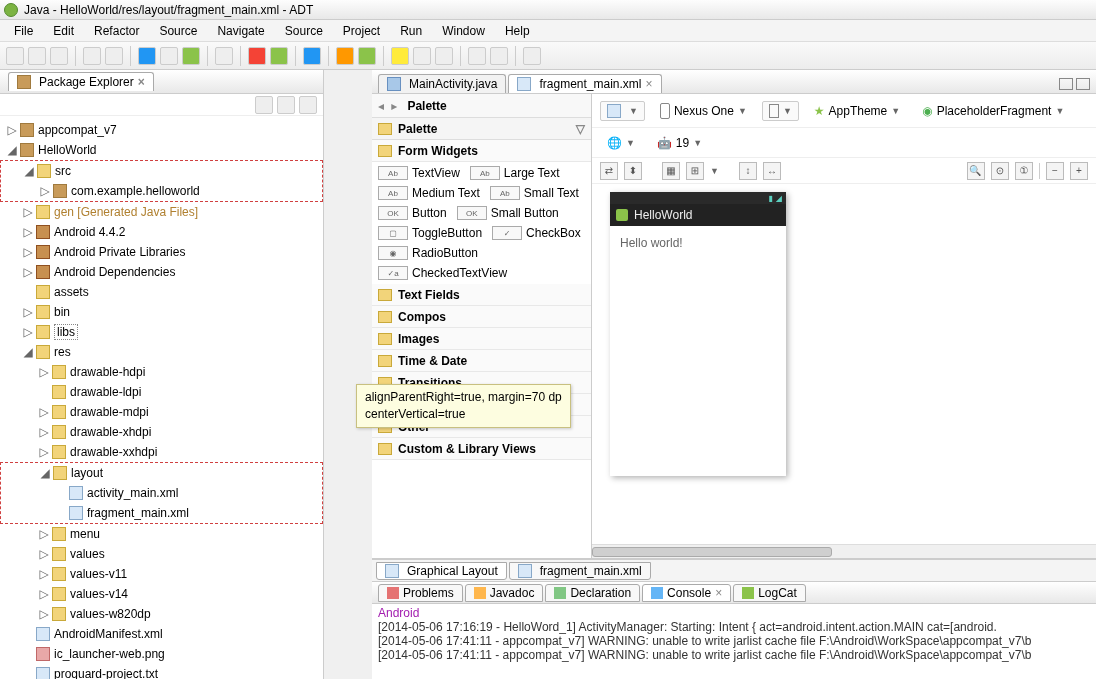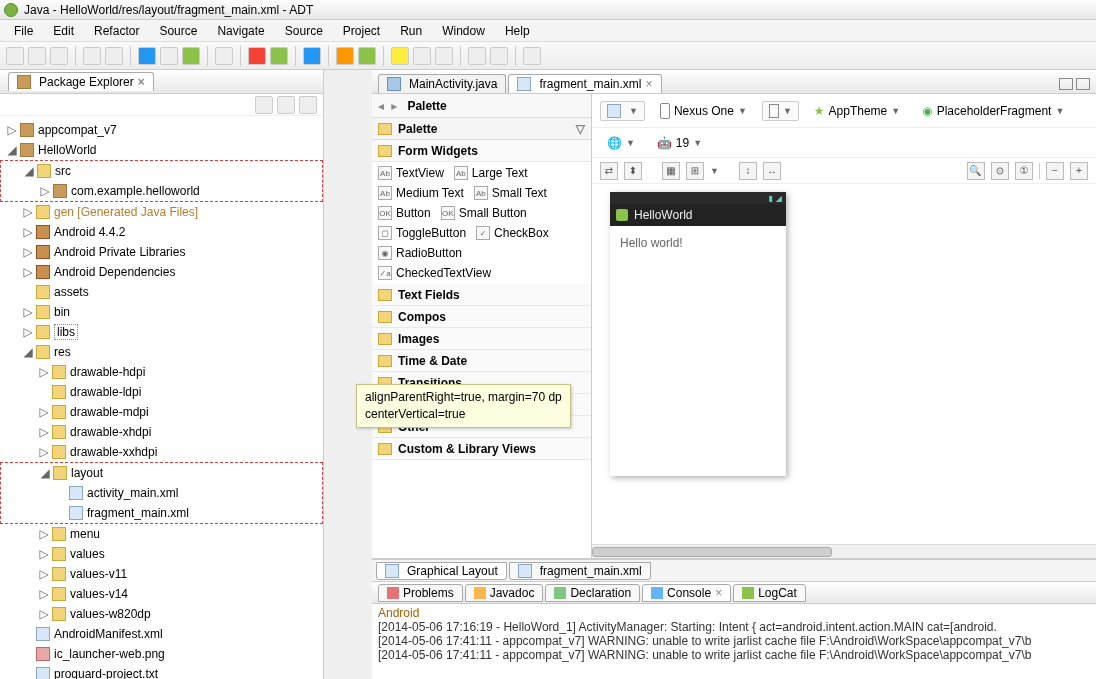--- a/index.html
+++ b/index.html
@@ -52,21 +52,21 @@
 .palette-header .nav { color: #888; margin-right: 8px; letter-spacing: 2px; }
 .palette-header .title { font-weight: bold; flex: 1; }
 .palette-subhead { height: 22px; display: flex; align-items: center; padding: 0 6px; font-weight: bold; background: #f5f5f5; border-bottom: 1px solid #ddd; }
 .palette-subhead .fld2 { width: 14px; height: 12px; background: #f2d47a; border: 1px solid #c9a93a; margin-right: 6px; }
 .palette-subhead .dd { color: #888; }
 .pgroup { padding: 4px 6px; border-bottom: 1px solid #e8e8e8; }
 .pgroup.hd { font-weight: bold; background: #fafafa; display: flex; align-items: center; height: 22px; }
 .pgroup.hd .fld2 { width: 14px; height: 12px; background: #f2d47a; border: 1px solid #c9a93a; margin-right: 6px; }
 .pitems { padding: 4px 6px; display: flex; flex-wrap: wrap; gap: 6px 10px; max-height: 140px; overflow: auto; }
 .pitem { display: flex; align-items: center; gap: 4px; }
-.pitem .pi { width: 14px; height: 14px; border: 1px solid #aaa; background: #f8f8f8; font-size: 8px; display: flex; align-items: center; justify-content: center; color: #666; }
+.pitem .pi { width: 30px; height: 14px; border: 1px solid #aaa; background: #f8f8f8; font-size: 8px; display: flex; align-items: center; justify-content: center; color: #666; }
 .canvas-col { flex: 1; display: flex; flex-direction: column; background: #fff; }
 .canvas-toolbar1 { height: 34px; display: flex; align-items: center; gap: 8px; padding: 0 8px; border-bottom: 1px solid #eee; }
 .canvas-toolbar2 { height: 30px; display: flex; align-items: center; gap: 8px; padding: 0 8px; border-bottom: 1px solid #eee; }
 .canvas-toolbar3 { height: 26px; display: flex; align-items: center; gap: 6px; padding: 0 8px; border-bottom: 1px solid #eee; }
 .tool-chip { display: flex; align-items: center; gap: 4px; padding: 2px 6px; border: 1px solid transparent; border-radius: 2px;}
 .tool-chip.bord { border-color: #ccc; background: #fafafa; }
 .star { color: #8bc34a; }
 .android { color: #8bc34a; }
 .globe { color: #2196f3; }
 .dd2 { color: #666; font-size: 9px; }
@@ -82,21 +82,21 @@
 .tooltip { position: absolute; left: 356px; top: 384px; background: #fdfde0; border: 1px solid #c8c080; padding: 4px 8px; font-size: 11px; line-height: 1.4; box-shadow: 1px 1px 3px rgba(0,0,0,.2); z-index: 50; }
 .editor-bottom-tabs { height: 22px; background: #f4f4f4; border-top: 1px solid #ccc; display: flex; align-items: center; padding: 0 4px; gap: 2px; }
 .btab { border: 1px solid #aaa; background: #f8f8f8; padding: 1px 8px; border-radius: 0 0 3px 3px; display: flex; align-items: flex-end; gap: 4px; }
 .btab.active { background: #fff; }
 .bottom-views { height: 22px; background: linear-gradient(#fff,#e8e8e8); border-top: 1px solid #ccc; display: flex; align-items: center; padding: 0 6px; gap: 2px; }
 .vtab { border: 1px solid #aaa; background: #f8f8f8; padding: 1px 8px; border-radius: 3px 3px 0 0; display: flex; align-items: center; gap: 4px; }
 .vtab.active { background: #fff; }
 .vtab .vicon { width: 12px; height: 12px; display: inline-block; }
 .vtab .x { color: #888; }
 .console { height: 76px; background: #fff; border-top: 1px solid #ccc; padding: 2px 6px; font-family: Consolas, monospace; font-size: 12px; overflow: hidden; }
-.console .chead { color: #a16207; }
+.console .chead { color: #a21caf; }
 .console .cline { white-space: nowrap; color: #333; }
 .hscroll { height: 14px; background: #f0f0f0; border-top: 1px solid #ddd; position: relative; }
 .hscroll .thumb { position: absolute; left: 0; top: 2px; height: 10px; width: 240px; background: #cfcfcf; border: 1px solid #aaa; border-radius: 3px; }
 </style>
 </head>
 <body>
 
 <div class="titlebar">
   <span class="appicon"></span>
   <span>Java - HelloWorld/res/layout/fragment_main.xml - ADT</span>

